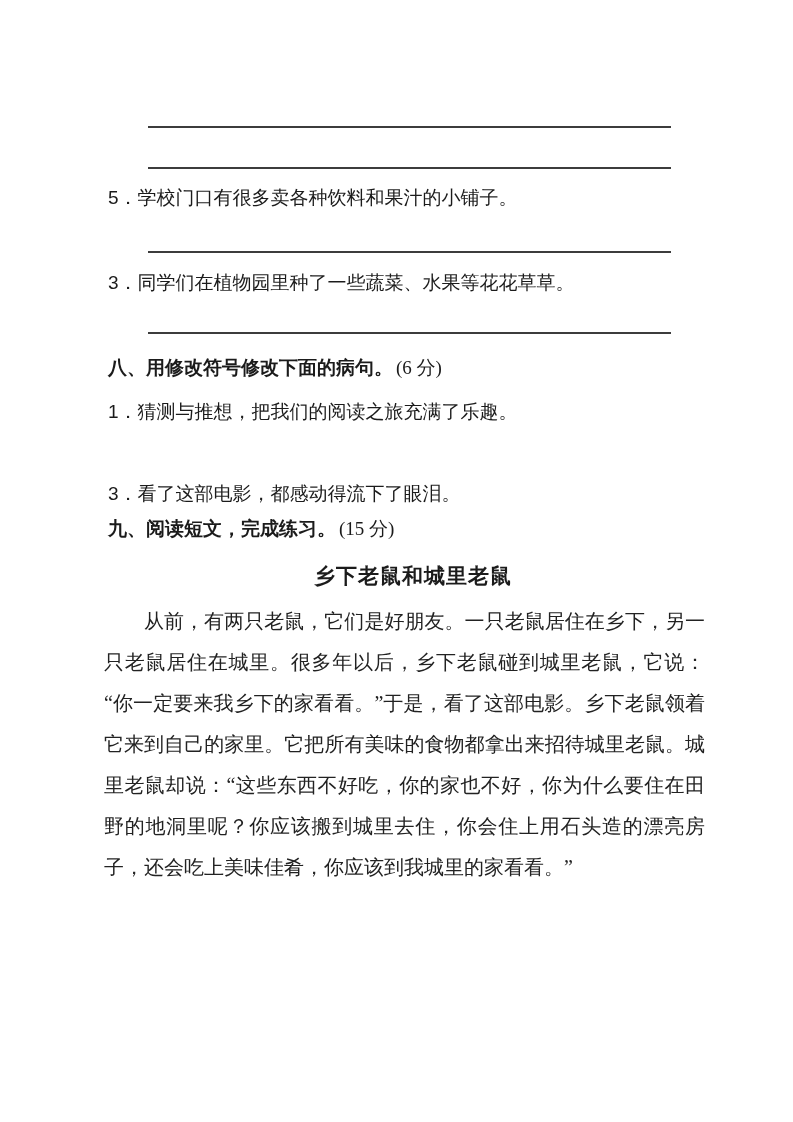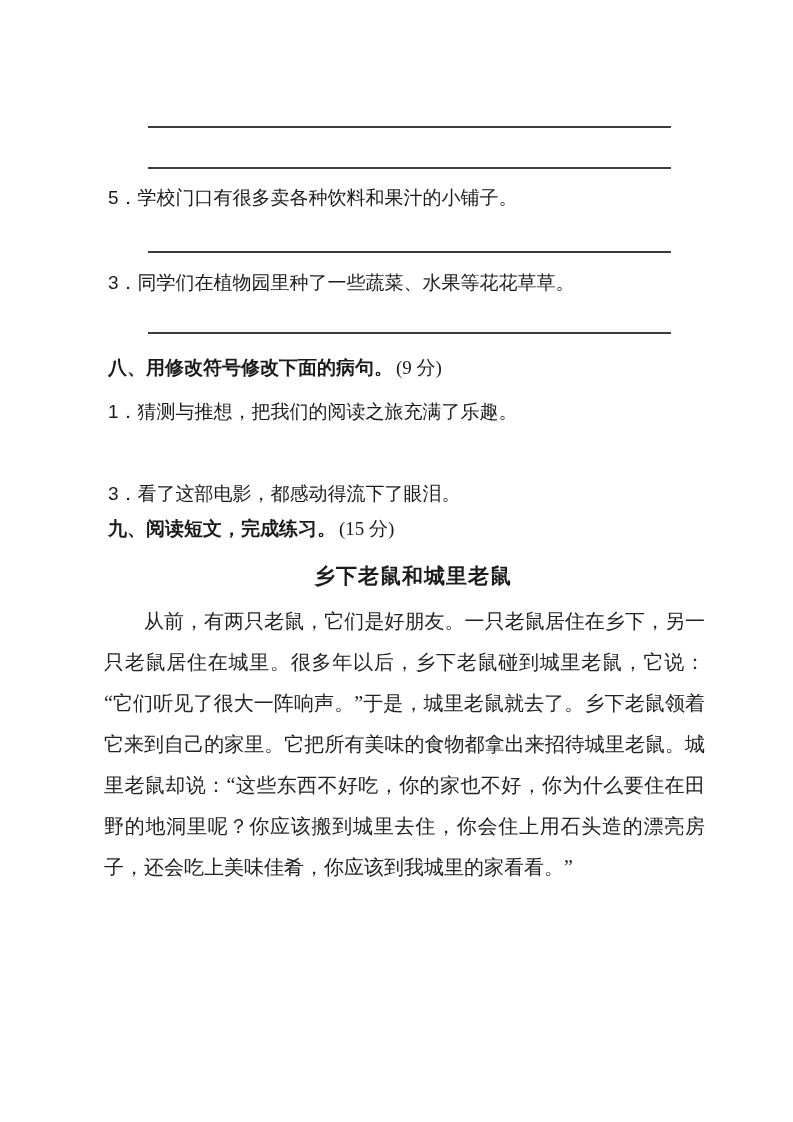--- a/index.html
+++ b/index.html
@@ -72,29 +72,29 @@
 
   <div class="q" style="top:186px">5．学校门口有很多卖各种饮料和果汁的小铺子。</div>
 
   <div class="rule" style="top:251px"></div>
 
   <div class="q" style="top:271px">3．同学们在植物园里种了一些蔬菜、水果等花花草草。</div>
 
   <div class="rule" style="top:332px"></div>
 
   <div class="sec" style="top:356px">
-    <span>八、用修改符号修改下面的病句。</span><span class="score">(9 分)</span>
+    <span>八、用修改符号修改下面的病句。</span><span class="score">(6 分)</span>
   </div>
 
   <div class="q" style="top:400px">1．猜测与推想，把我们的阅读之旅充满了乐趣。</div>
   <div class="q" style="top:482px">3．看了这部电影，都感动得流下了眼泪。</div>
 
   <div class="sec" style="top:517px">
     <span>九、阅读短文，完成练习。</span><span class="score">(15 分)</span>
   </div>
 
   <div class="passage-title">乡下老鼠和城里老鼠</div>
 
   <div class="passage">
-    <p>从前，有两只老鼠，它们是好朋友。一只老鼠居住在乡下，另一只老鼠居住在城里。很多年以后，乡下老鼠碰到城里老鼠，它说：“它们听见了很大一阵响声。”于是，城里老鼠就去了。乡下老鼠领着它来到自己的家里。它把所有美味的食物都拿出来招待城里老鼠。城里老鼠却说：“这些东西不好吃，你的家也不好，你为什么要住在田野的地洞里呢？你应该搬到城里去住，你会住上用石头造的漂亮房子，还会吃上美味佳肴，你应该到我城里的家看看。”</p>
+    <p>从前，有两只老鼠，它们是好朋友。一只老鼠居住在乡下，另一只老鼠居住在城里。很多年以后，乡下老鼠碰到城里老鼠，它说：“你一定要来我乡下的家看看。”于是，看了这部电影。乡下老鼠领着它来到自己的家里。它把所有美味的食物都拿出来招待城里老鼠。城里老鼠却说：“这些东西不好吃，你的家也不好，你为什么要住在田野的地洞里呢？你应该搬到城里去住，你会住上用石头造的漂亮房子，还会吃上美味佳肴，你应该到我城里的家看看。”</p>
   </div>
 
 </div>
 
 </body></html>

